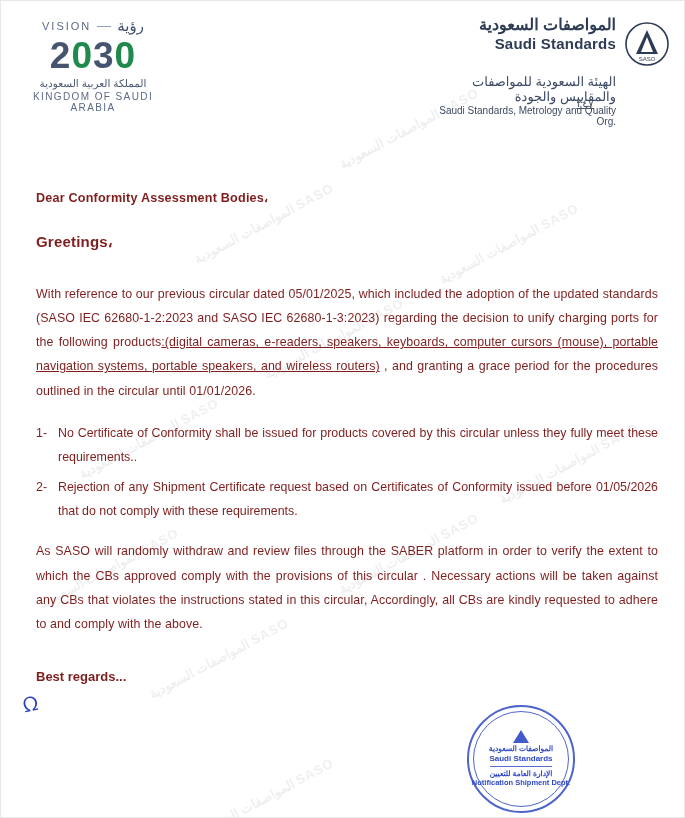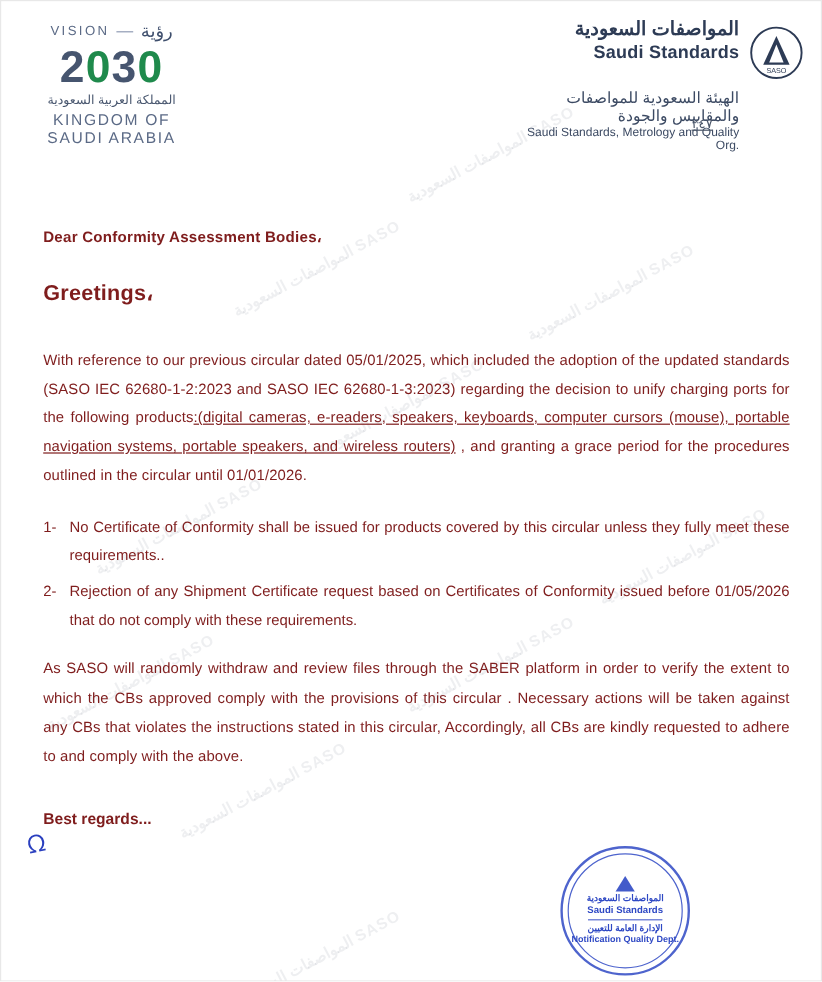--- a/index.html
+++ b/index.html
@@ -70,21 +70,21 @@
   .vision-2030 .green {
     color: #1f8a4c;
   }
   .vision-arabic {
     font-size: 10.5px;
     margin-top: 3px;
     color: #4a5870;
     letter-spacing: 0.5px;
   }
   .vision-en {
-    font-size: 13px;
+    font-size: 10px;
     letter-spacing: 1.4px;
     margin-top: 2px;
     color: #5b6a86;
   }
 
   
   .saso-logo {
     position: absolute;
     right: 18px;
     top: 14px;
@@ -145,21 +145,21 @@
     line-height: 1.95;
   }
   .salutation {
     font-weight: bold;
     font-size: 12.6px;
     margin: 0 0 16px 0;
     letter-spacing: 0.2px;
   }
   .greeting {
     font-weight: bold;
-    font-size: 18px;
+    font-size: 15px;
     margin: 0 0 26px 0;
     letter-spacing: 0.2px;
   }
   p.para {
     margin: 16px 0 18px 0;
     text-align: justify;
     letter-spacing: 0.1px;
   }
   p.para.tight {
     margin-bottom: 10px;
@@ -337,17 +337,17 @@
 
   <div class="stamp">
     <div class="stamp-ring"></div>
     <div class="stamp-ring inner"></div>
     <div class="stamp-inner-text">
       <div class="stamp-tri"></div>
       <div class="stamp-ar1">المواصفات السعودية</div>
       <div class="stamp-en1">Saudi Standards</div>
       <div class="stamp-sep"></div>
       <div class="stamp-ar2">الإدارة العامة للتعيين</div>
-      <div class="stamp-en2">Notification Quality Dept.</div>
+      <div class="stamp-en2">Notification Shipment Dept.</div>
     </div>
   </div>
 
 </div>
 
 </body></html>

